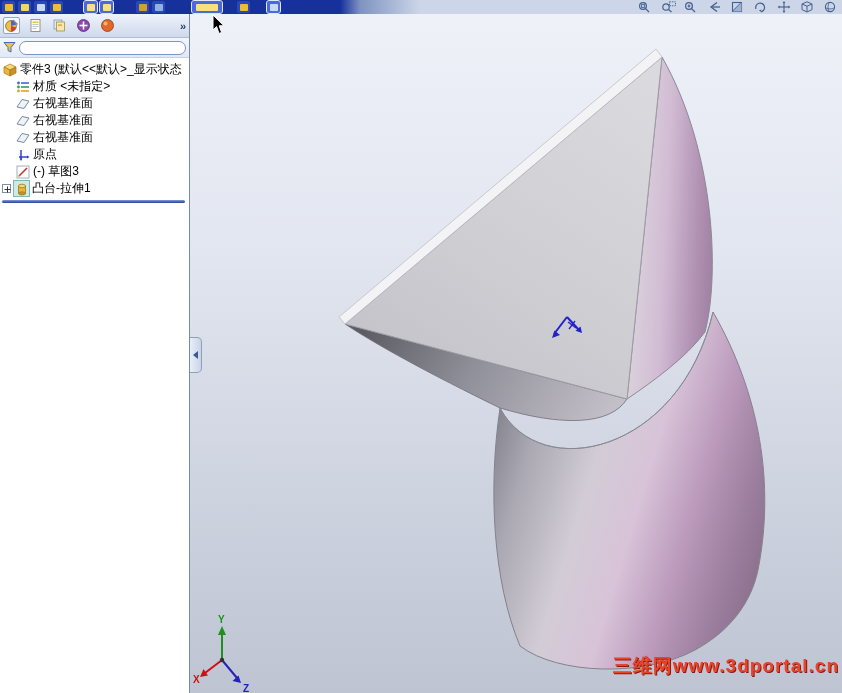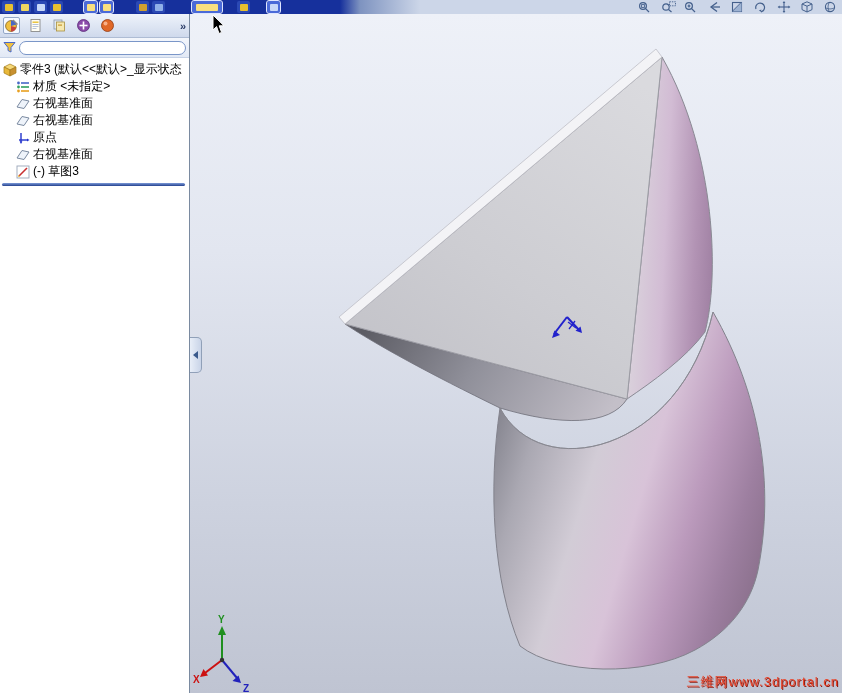--- a/index.html
+++ b/index.html
@@ -53,21 +53,21 @@
 
   
   .splitter-tab { position:absolute; left:190px; top:323px; width:12px; height:36px;
     background:linear-gradient(90deg,#e8eef8,#c9d4e8); border:1px solid #90a0b8; border-left:none;
     border-radius:0 5px 5px 0; display:flex; align-items:center; justify-content:center; cursor:pointer; z-index:5; }
 
   
   .viewport { position:relative; flex:1; height:679px; overflow:hidden;
     background:linear-gradient(180deg,#eef1f8 0%,#e2e6f0 35%,#cdd2df 72%,#bfc4d2 100%); }
   .model-svg { position:absolute; left:0; top:0; }
-  .watermark { position:absolute; right:3px; bottom:2px; font-size:13px; font-weight:normal;
+  .watermark { position:absolute; right:3px; bottom:14px; font-size:19px; font-weight:bold;
     color:#e8442a; letter-spacing:1px; text-shadow:1px 1px 0 #8a1a10; }
   .cursor { position:absolute; left:22px; top:1px; z-index:9; }
 </style>
 </head>
 <body>
 
 <div class="app">
 
   <div class="topstrip">
     <div class="topstrip-left">
@@ -253,54 +253,70 @@
             <svg width="14" height="14" viewBox="0 0 14 14">
               <polygon points="1,10 6,2.5 13,4 8,11.5" fill="#eef3fa" stroke="#7a8aa0" stroke-width="1"></polygon>
             </svg>
           </span>
           <span class="tlabel">右视基准面</span>
         </div>
 
         <div class="tree-row">
           <span class="indent"></span>
           <span class="ticon">
+            <svg width="14" height="14" viewBox="0 0 14 14">
+              <polygon points="1,10 6,2.5 13,4 8,11.5" fill="#eef3fa" stroke="#7a8aa0" stroke-width="1"></polygon>
+            </svg>
+          </span>
+          <span class="tlabel">右视基准面</span>
+        </div>
+
+        <div class="tree-row">
+          <span class="indent"></span>
+          <span class="ticon">
             <svg width="14" height="14" viewBox="0 0 14 14" stroke="#2233cc" stroke-width="1.4" fill="#2233cc">
               <line x1="5" y1="2" x2="5" y2="11"></line>
                 <line x1="3" y1="9" x2="12" y2="9"></line>
               <path d="M5,13 L3.6,10.6 L6.4,10.6 Z" stroke="none"></path>
               <path d="M13.5,9 L11,7.6 L11,10.4 Z" stroke="none"></path>
             </svg>
           </span>
           <span class="tlabel">原点</span>
         </div>
 
         <div class="tree-row">
           <span class="indent"></span>
           <span class="ticon">
             <svg width="14" height="14" viewBox="0 0 14 14">
-              <polygon points="1,10 6,2.5 13,4 8,11.5" fill="#eef3fa" stroke="#7a8aa0" stroke-width="1"></polygon>
-            </svg>
-          </span>
-          <span class="tlabel">右视基准面</span>
-        </div>
-
-        <div class="tree-row">
-          <span class="indent"></span>
-          <span class="ticon">
-            <svg width="14" height="14" viewBox="0 0 14 14">
               <rect x="1" y="1" width="12" height="12" fill="#ffffff" stroke="#9aa6b8" stroke-width="0.9"></rect>
               <line x1="3" y1="11" x2="11" y2="3" stroke="#c83030" stroke-width="1.6"></line>
               <polygon points="2,12 4.2,11.4 2.6,9.8" fill="#e8b83a"></polygon>
             </svg>
           </span>
           <span class="tlabel">(-) 草图3</span>
         </div>
 
 
 
+        <div class="tree-row">
+          <span class="expandbox">
+            <svg width="7" height="7" viewBox="0 0 7 7" stroke="#333" stroke-width="1">
+                <line x1="0.5" y1="3.5" x2="6.5" y2="3.5"></line>
+                <line x1="3.5" y1="0.5" x2="3.5" y2="6.5"></line>
+              </svg>
+          </span>
+          <span class="ticon sel">
+            <svg width="14" height="14" viewBox="0 0 14 14">
+              <rect x="3.5" y="4" width="7" height="7.4" fill="#e8b83a" stroke="#a07818" stroke-width="0.8"></rect>
+              <ellipse cx="7" cy="4" rx="3.5" ry="1.8" fill="#f6d878" stroke="#a07818" stroke-width="0.8"></ellipse>
+              <ellipse cx="7" cy="11.4" rx="3.5" ry="1.6" fill="#c89030" stroke="#a07818" stroke-width="0.7"></ellipse>
+            </svg>
+          </span>
+          <span class="tlabel">凸台-拉伸1</span>
+        </div>
 
         <div class="rollback"></div>
       </div>
     </div>
 
     <div class="splitter-tab">
       <svg width="6" height="8" viewBox="0 0 6 8">
         <polygon points="5,0 0,4 5,8" fill="#3a5a8c"></polygon>
       </svg>
     </div>

